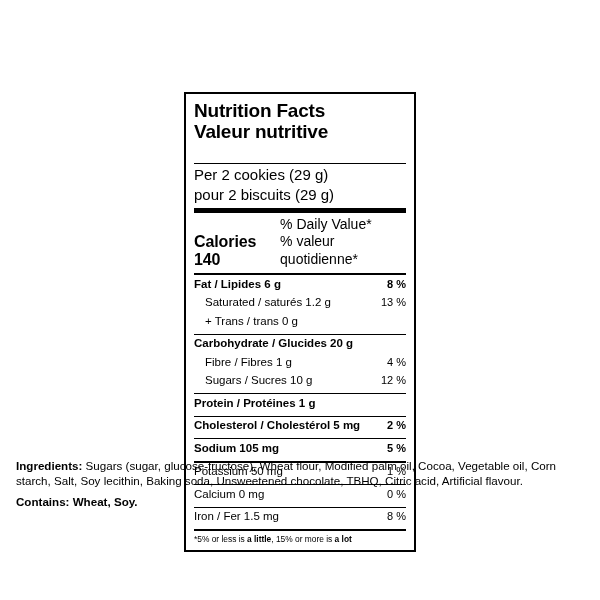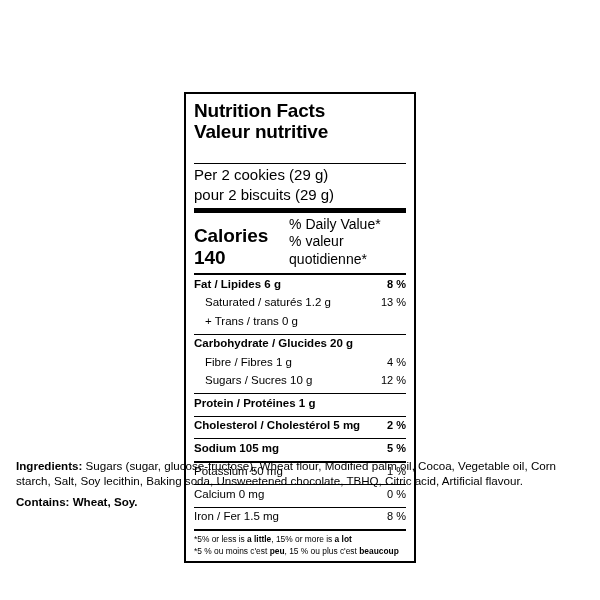--- a/index.html
+++ b/index.html
@@ -66,21 +66,21 @@
   }
 
   .cal-row {
     display: flex;
     align-items: flex-end;
     justify-content: space-between;
     padding-top: 3px;
     padding-bottom: 1px;
   }
   .cal-left {
-    font-size: 19px;
+    font-size: 16px;
     font-weight: bold;
     letter-spacing: -0.1px;
   }
   .dv-head {
     font-size: 14px;
     line-height: 1.25;
     font-weight: normal;
     padding-bottom: 1px;
   }
 
@@ -219,21 +219,20 @@
 
     <div class="nf-line">
       <span class="lbl">Iron / Fer 1.5 mg</span>
       <span class="pct">8 %</span>
     </div>
 
     <div class="rule-med"></div>
 
     <div class="nf-foot">
       <div><span>*5% or less is </span><b>a little</b><span>, 15% or more is </span><b>a lot</b></div>
-      <div><span>*5 % ou moins c'est </span><b>peu</b><span>, 15 % ou plus c'est </span><b>beaucoup</b></div>
     </div>
 
   </div>
 
   <div class="ingredients"><span class="head">Ingredients:</span><span> Sugars (sugar, glucose-fructose), Wheat flour, Modified palm oil, Cocoa, Vegetable oil, Corn starch, Salt, Soy lecithin, Baking soda, Unsweetened chocolate, TBHQ, Citric acid, Artificial flavour.</span></div>
 
   <div class="contains">Contains: Wheat, Soy.</div>
 
 </div>
 

